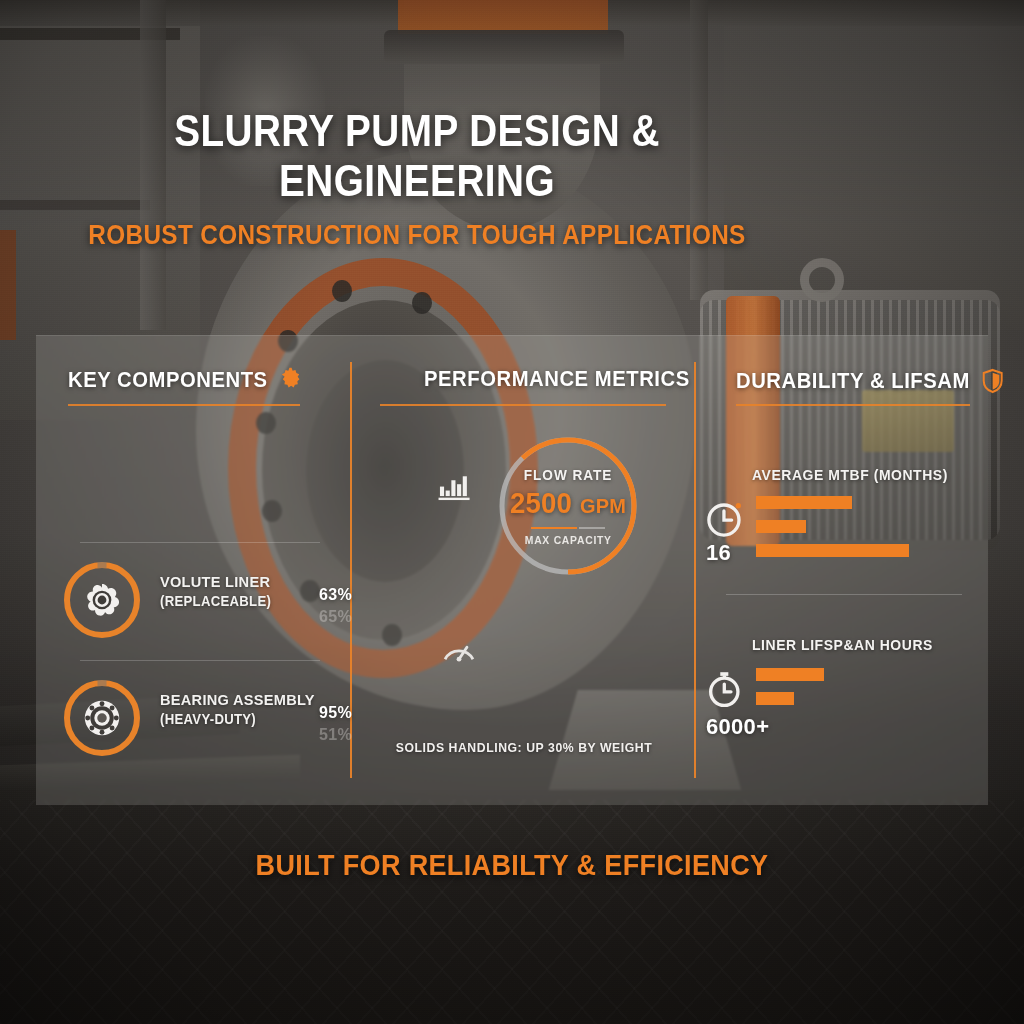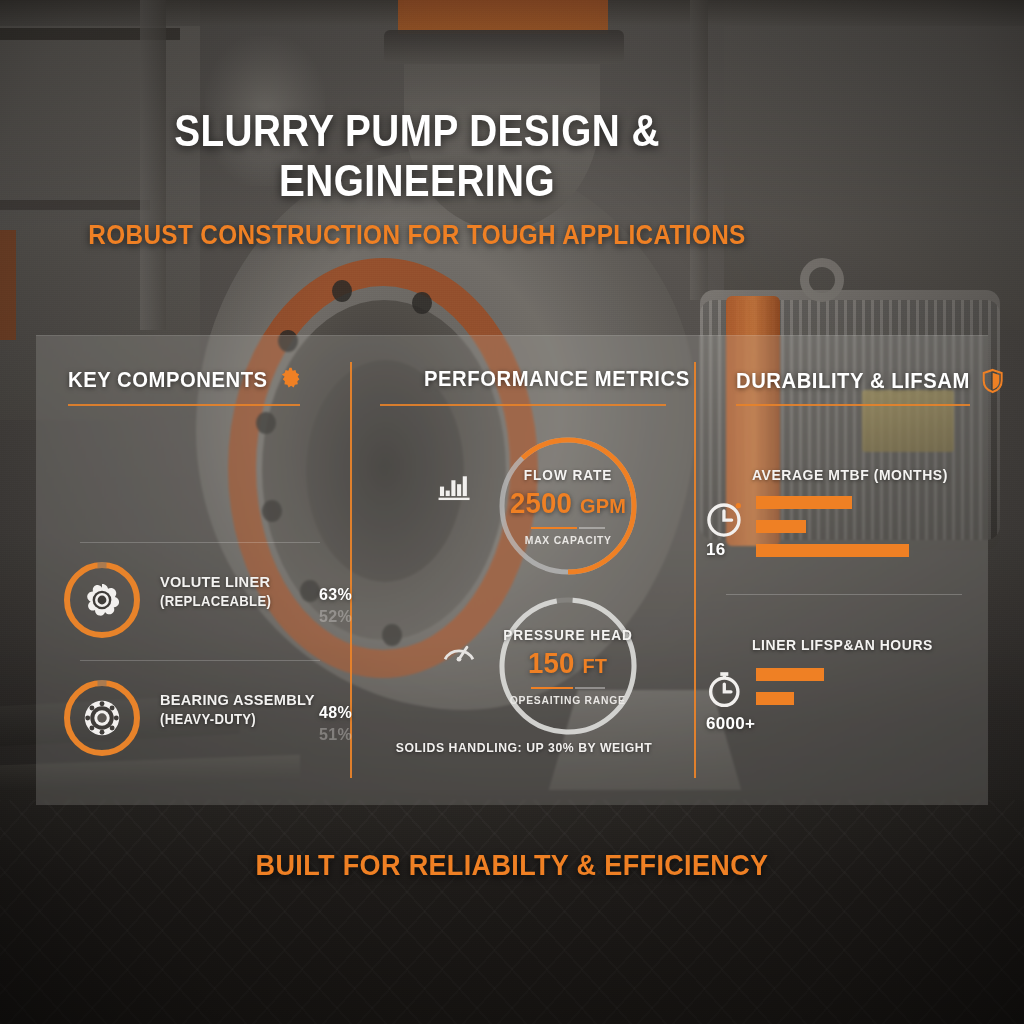--- a/index.html
+++ b/index.html
@@ -308,21 +308,21 @@
     font-weight:bold; font-size:15px; color:#f4f3f1; text-transform:uppercase;
     letter-spacing:.6px; transform:scaleX(.93); transform-origin:left top;
     white-space:nowrap;
     text-shadow:0 1px 4px rgba(0,0,0,.5);
   }
   .stat-icon { position:absolute; left:8px; }
   .stat-icon svg { width:42px; height:42px; }
   .stat-val {
     position:absolute; left:10px;
     font-family:"Liberation Sans Narrow","Liberation Sans",sans-serif;
-    font-weight:bold; font-size:17px; color:#ffffff; letter-spacing:.3px;
+    font-weight:bold; font-size:22px; color:#ffffff; letter-spacing:.3px;
     text-shadow:0 1px 4px rgba(0,0,0,.5);
   }
   .bars { position:absolute; left:60px; }
   .bar { height:13px; background:#ef8024; margin-bottom:11px; }
   .stat-sep {
     position:absolute; left:30px; width:236px; height:1px;
     background:rgba(255,255,255,.22);
   }
 
   
@@ -412,21 +412,21 @@
           <path d="M12 3.3c2.1 0 3.1 1.5 3.3 2.6.9-.6 2.6-.8 3.8.6 1.2 1.4.6 3-.1 3.8 1.1.2 2.5 1.3 2.3 3.1-.2 1.8-1.8 2.6-2.9 2.6.5.9.5 2.7-1.1 3.5-1.6.8-3-.1-3.6-1-.3 1.1-1.5 2.4-3.2 2-1.8-.4-2.3-2-2.3-3.1-.9.5-2.7.5-3.5-1.1-.8-1.6.2-2.9 1.1-3.5C4.9 12.5 3.6 11.3 4 9.6c.4-1.8 2-2.3 3.1-2.3C6.7 6.3 7.1 4.6 8.7 4c1.2-.5 2.5.1 3.3 1.3z" style="fill:#f2f0ee"></path>
           <circle cx="12" cy="12" r="5.1" style="fill:#3f3c39"></circle>
           <circle cx="12" cy="12" r="3.1" style="fill:none;stroke:#f2f0ee;stroke-width:1.4"></circle>
         </svg>
       </div>
       <div class="comp-text">
         <div>VOLUTE LINER</div>
         <div class="comp-sub">(REPLACEABLE)</div>
       </div>
       <div class="comp-pct">63%</div>
-      <div class="comp-pct-ghost">52%</div>
+      <div class="comp-pct-ghost">65%</div>
     </div>
     <div class="row-sep" style="top:324px;"></div>
 
     <div class="comp-row" style="top:340px;">
       <div class="comp-ring">
         <svg viewBox="0 0 24 24">
           <circle cx="12" cy="12" r="9.4" style="fill:#f2f0ee"></circle>
           <circle cx="12" cy="12" r="6.4" style="fill:#3f3c39"></circle>
           <circle cx="12" cy="12" r="4.2" style="fill:#f2f0ee"></circle>
           <circle cx="12" cy="12" r="2.6" style="fill:#5b5753"></circle>
@@ -437,21 +437,21 @@
           <circle cx="12" cy="19.8" r="1.35" style="fill:#3f3c39"></circle>
           <circle cx="6.5" cy="17.5" r="1.35" style="fill:#3f3c39"></circle>
           <circle cx="4.2" cy="12" r="1.35" style="fill:#3f3c39"></circle>
           <circle cx="6.5" cy="6.5" r="1.35" style="fill:#3f3c39"></circle>
         </svg>
       </div>
       <div class="comp-text">
         <div>BEARING ASSEMBLY</div>
         <div class="comp-sub">(HEAVY-DUTY)</div>
       </div>
-      <div class="comp-pct">48%</div>
+      <div class="comp-pct">95%</div>
       <div class="comp-pct-ghost">51%</div>
     </div>
   </div>
 
   <div class="col col-center">
     <div class="chead" style="left:72px; top:30px;">
       <span>PERFORMANCE METRICS</span>
     </div>
     <div class="chead-rule" style="left:28px; top:68px; width:286px;"></div>
 
@@ -484,38 +484,20 @@
       </div>
     </div>
 
     <div class="side-icon" style="left:88px; top:296px;">
       <svg viewBox="0 0 24 24">
         <path d="M3.2 17.2A10 10 0 0 1 20.8 17.2" fill="none" stroke="#e6e4e1" stroke-width="1.8"></path>
         <path d="M12.4 16.6 17 9.6" fill="none" stroke="#e6e4e1" stroke-width="1.8" stroke-linecap="round"></path>
         <circle cx="12" cy="17.2" r="1.5" fill="#e6e4e1"></circle>
       </svg>
     </div>
-    <div class="gauge" style="left:142px; top:256px;">
-      <svg viewBox="0 0 148 148">
-        <circle cx="74" cy="74" r="66" fill="none" stroke="rgba(150,150,148,.45)" stroke-width="5"></circle>
-        <circle cx="74" cy="74" r="66" fill="none" stroke="rgba(222,222,220,.88)" stroke-width="5" stroke-linecap="butt" transform="rotate(-86 74 74)" stroke-dasharray="398.1 414.7"></circle>
-      </svg>
-      <div class="gauge-inner">
-        <div class="g-label">PRESSURE HEAD</div>
-        <div class="g-value">
-          <span>150</span>
-          <span class="unit">FT</span>
-        </div>
-        <div class="g-rule">
-            <i style="width:42px"></i>
-            <u style="width:30px"></u>
-          </div>
-        <div class="g-note">OPESAITING RANGE</div>
-      </div>
-    </div>
 
     <div class="solids-note">SOLIDS HANDLING: UP 30% BY WEIGHT</div>
   </div>
 
   <div class="col col-right">
     <div class="chead" style="left:40px; top:30px;">
       <span>DURABILITY &amp; LIFSAM</span>
       <span style="display:inline-flex">
         <svg viewBox="0 0 24 24" width="26" height="30">
           <path d="M12 1.8 21 4.6v7.2c0 5.2-3.7 8.9-9 10.4-5.3-1.5-9-5.2-9-10.4V4.6z" fill="none" stroke="#EF8024" stroke-width="2"></path>

